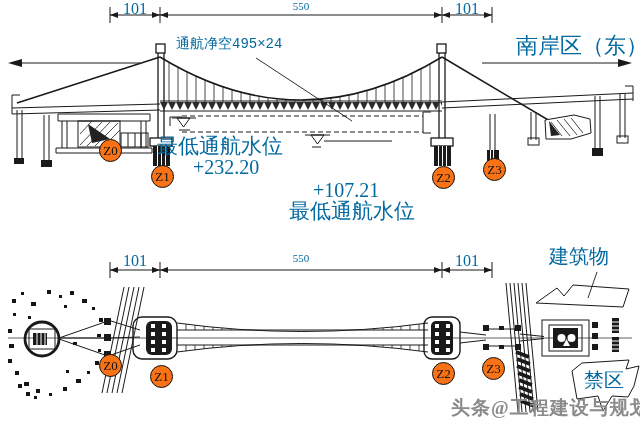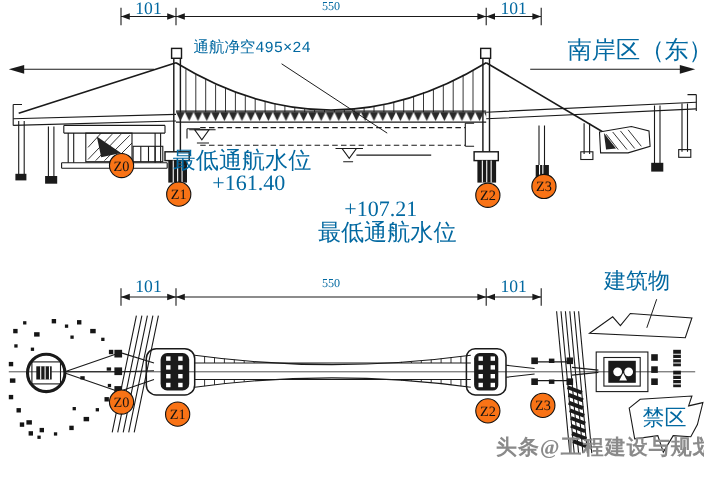--- a/index.html
+++ b/index.html
@@ -277,21 +277,21 @@
   </svg>
 
   <div class="lbl dim" style="left:110px;top:0px;">101</div>
   <div class="lbl dim-main" style="left:160px;top:0px;">550</div>
   <div class="lbl dim" style="left:442px;top:0px;">101</div>
 
   <div class="lbl region" style="left:480px;top:34px;margin-left:36px;">南岸区（东）</div>
 
   <div class="lbl" style="left:176px;top:37px;font-size:14px;font-family:Liberation Mono, monospace;">通航净空495×24</div>
   <div class="lbl" style="left:157px;top:135px;font-size:21px;">最低通航水位</div>
-  <div class="lbl" style="left:193px;top:156px;font-size:20px;">+161.40</div>
+  <div class="lbl" style="left:193px;top:156px;font-size:20px;">+232.20</div>
   <div class="lbl" style="left:289px;top:152px;font-size:21px;margin-top:48px;">最低通航水位</div>
   <div class="lbl" style="left:313px;top:179px;font-size:20px;">+107.21</div>
 
   <div class="pier" style="left:99px;top:139px;">Z0</div>
   <div class="pier" style="left:151px;top:165px;">Z1</div>
   <div class="pier" style="left:432px;top:166px;">Z2</div>
   <div class="pier" style="left:483px;top:158px;">Z3</div>
 
   <div class="lbl dim" style="left:110px;top:252px;">101</div>
   <div class="lbl dim-main" style="left:160px;top:252px;">550</div>

